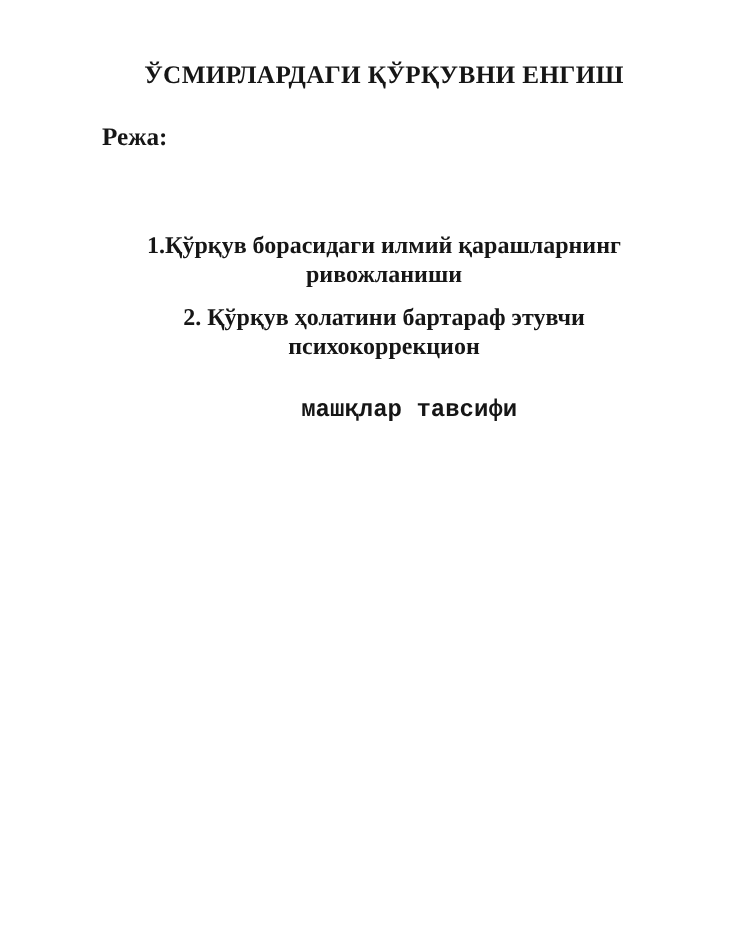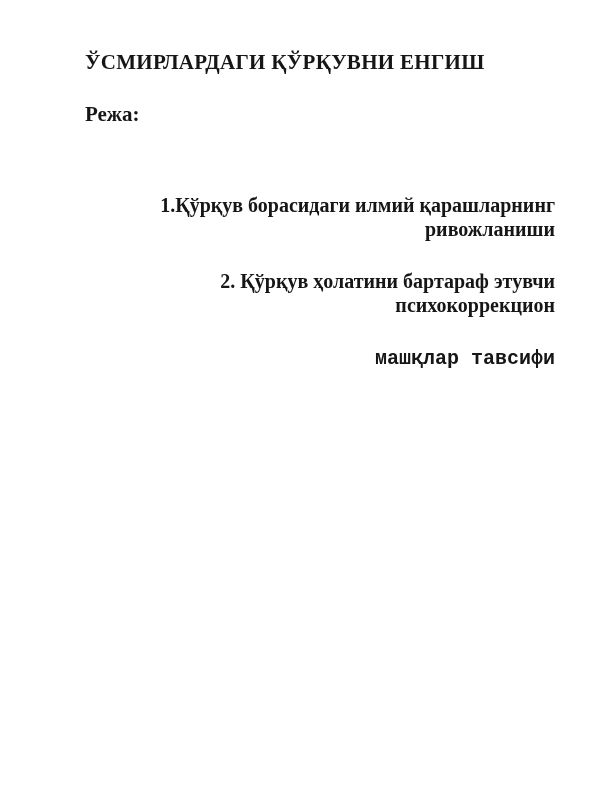--- a/index.html
+++ b/index.html
@@ -24,42 +24,43 @@
   }
   .content {
     box-sizing: border-box;
     padding: 0 57px 0 85px;
   }
   .doc-title {
     margin: 0;
     margin-top: 50px;
     font-size: 21px;
     line-height: 24px;
+    text-align: center;
     letter-spacing: 0.3px;
     white-space: pre-wrap;
   }
   .plan-heading {
     margin: 0;
     margin-top: 28px;
     font-size: 21px;
     line-height: 24px;
     white-space: pre-wrap;
   }
   .plan-item {
     margin: 0;
     font-size: 20px;
     line-height: 24px;
-    text-align: right;
+    text-align: center;
     white-space: pre-wrap;
   }
   .plan-item-1 {
     margin-top: 67px;
   }
   .plan-item-2 {
-    margin-top: 28px;
+    margin-top: 12px;
   }
   .plan-item-cont {
     margin-top: 30px;
     padding-left: 42px;
     font-family: Liberation Mono, monospace;
   }
 </style>
 </head>
 <body>
 

